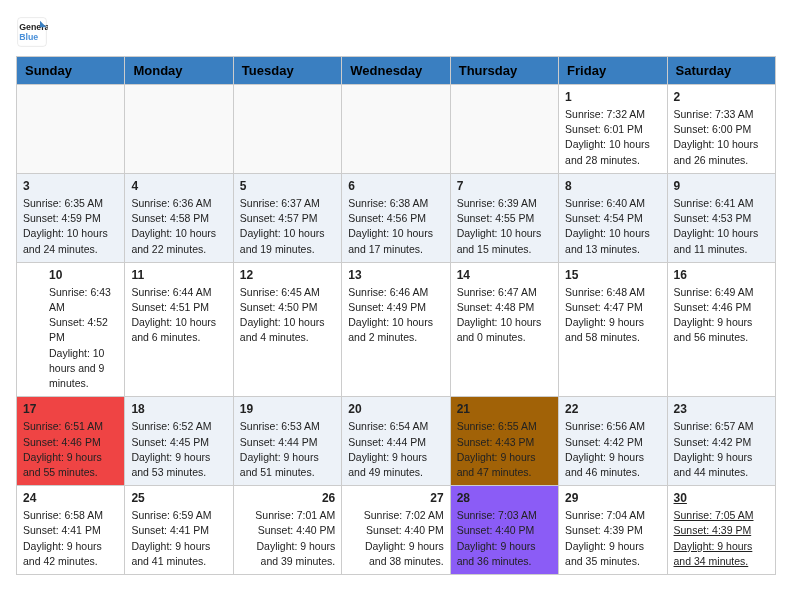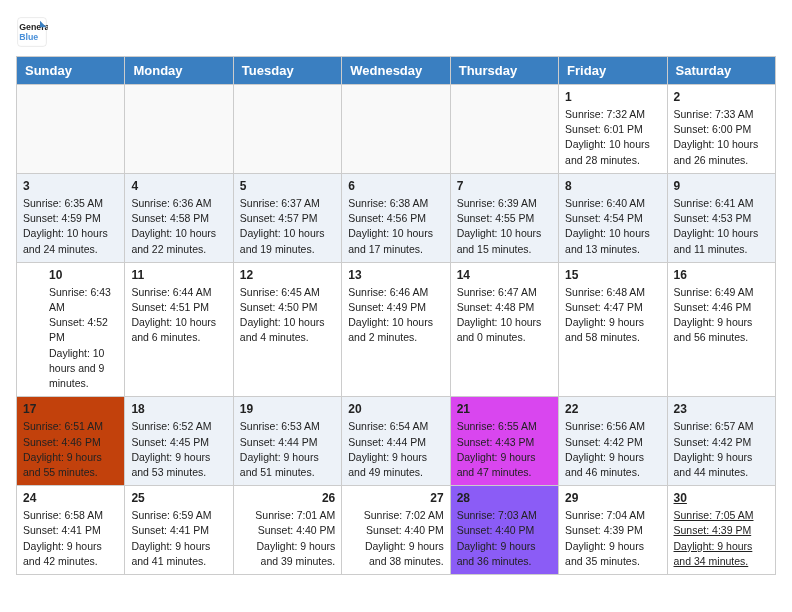--- a/index.html
+++ b/index.html
@@ -37,21 +37,21 @@
       font-size: 15px;
       color: #444;
     }
     .calendar {
       width: 100%;
       border-collapse: collapse;
       border: 1px solid #ccc;
     }
     .calendar th {
       background-color: #3a7fc1;
-      color: #ffffff;
+      color: #000000;
       text-align: left;
       padding: 6px 8px;
       font-size: 13px;
       border: 1px solid #ccc;
     }
     .calendar td {
       vertical-align: top;
       padding: 5px 6px;
       border: 1px solid #ccc;
       font-size: 11px;
@@ -179,37 +179,37 @@
         <td style="background-color: rgb(255, 255, 255);">
           <div class="day-num">15</div>
           <div class="day-info">Sunrise: 6:48 AM<br>Sunset: 4:47 PM<br>Daylight: 9 hours and 58 minutes.</div>
         </td>
         <td style="background-color: rgb(255, 255, 255); margin-top: 28px;">
           <div class="day-num">16</div>
           <div class="day-info">Sunrise: 6:49 AM<br>Sunset: 4:46 PM<br>Daylight: 9 hours and 56 minutes.</div>
         </td>
       </tr>
       <tr>
-        <td style="background-color: #c2410c;">
+        <td style="background-color: #ef4444;">
           <div class="day-num">17</div>
           <div class="day-info">Sunrise: 6:51 AM<br>Sunset: 4:46 PM<br>Daylight: 9 hours and 55 minutes.</div>
         </td>
         <td style="background-color: rgb(237, 242, 248);">
           <div class="day-num">18</div>
           <div class="day-info">Sunrise: 6:52 AM<br>Sunset: 4:45 PM<br>Daylight: 9 hours and 53 minutes.</div>
         </td>
         <td style="background-color: rgb(237, 242, 248);">
           <div class="day-num">19</div>
           <div class="day-info">Sunrise: 6:53 AM<br>Sunset: 4:44 PM<br>Daylight: 9 hours and 51 minutes.</div>
         </td>
         <td style="background-color: rgb(237, 242, 248); margin-left: 20px;">
           <div class="day-num">20</div>
           <div class="day-info">Sunrise: 6:54 AM<br>Sunset: 4:44 PM<br>Daylight: 9 hours and 49 minutes.</div>
         </td>
-        <td style="background-color: #d946ef;">
+        <td style="background-color: #a16207;">
           <div class="day-num">21</div>
           <div class="day-info">Sunrise: 6:55 AM<br>Sunset: 4:43 PM<br>Daylight: 9 hours and 47 minutes.</div>
         </td>
         <td style="background-color: rgb(237, 242, 248);">
           <div class="day-num">22</div>
           <div class="day-info">Sunrise: 6:56 AM<br>Sunset: 4:42 PM<br>Daylight: 9 hours and 46 minutes.</div>
         </td>
         <td style="background-color: rgb(237, 242, 248);">
           <div class="day-num">23</div>
           <div class="day-info">Sunrise: 6:57 AM<br>Sunset: 4:42 PM<br>Daylight: 9 hours and 44 minutes.</div>

